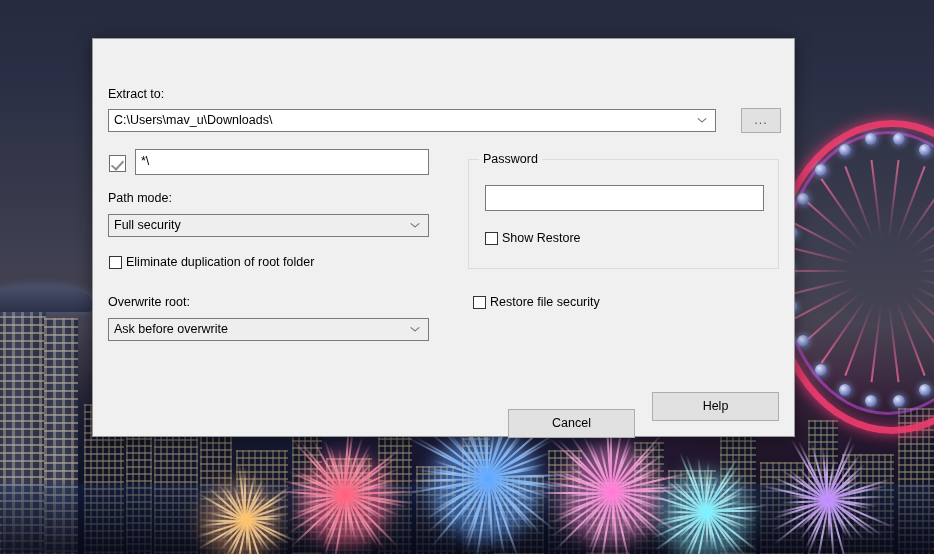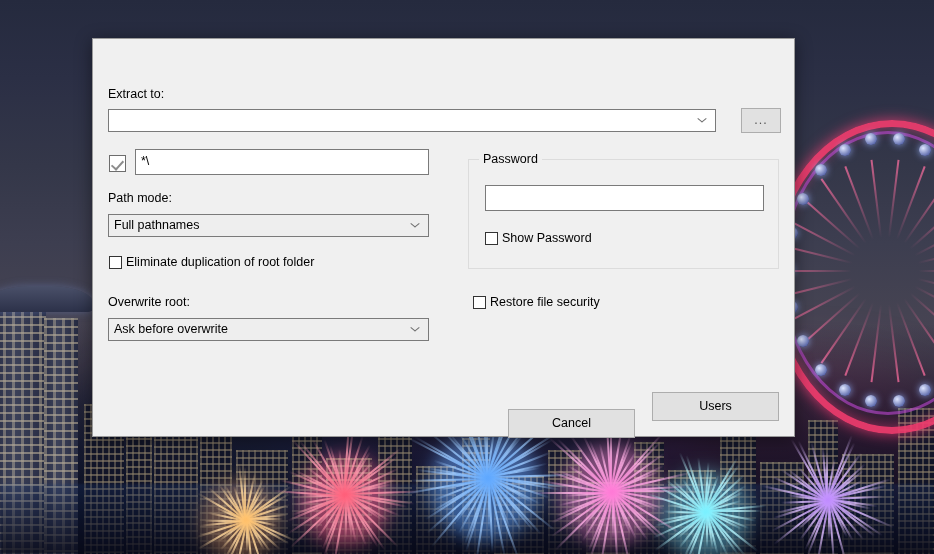--- a/index.html
+++ b/index.html
@@ -717,50 +717,51 @@
 </div>
 
 <div id="dialog">
 
 
   <div class="body-area">
 
     <div class="lbl" style="left:15px; top:48px;">Extract to:</div>
 
     <div class="combo" style="left:15px; top:70px; width:608px;">
+      <span class="txt">C:\Users\mav_u\Downloads\</span>
       <span class="chev"></span>
     </div>
 
     <div class="btn dots" style="left:648px; top:69px; width:40px; height:25px;">...</div>
 
     <div class="cb big checked" style="left:16px; top:116px;"></div>
     <div class="tinput" style="left:42px; top:110px; width:294px;">*\</div>
 
     <div class="lbl" style="left:15px; top:152px;">Path mode:</div>
     <div class="combo gray" style="left:15px; top:175px; width:321px;">
-      <span class="txt">Full pathnames</span>
+      <span class="txt">Full security</span>
       <span class="chev"></span>
     </div>
 
     <div class="cb" style="left:16px; top:217px;"></div>
     <div class="lbl" style="left:33px; top:216px;">Eliminate duplication of root folder</div>
 
     <div class="lbl" style="left:15px; top:256px;">Overwrite root:</div>
     <div class="combo gray" style="left:15px; top:279px; width:321px;">
       <span class="txt">Ask before overwrite</span>
       <span class="chev"></span>
     </div>
 
     <div class="group" style="left:375px; top:120px; width:311px; height:110px;">
       <span class="legend">Password</span>
     </div>
     <div class="tinput" style="left:392px; top:146px; width:279px;" placeholder=""></div>
     <div class="cb" style="left:392px; top:193px;"></div>
-    <div class="lbl" style="left:409px; top:192px;">Show Password</div>
+    <div class="lbl" style="left:409px; top:192px;">Show Restore</div>
 
     <div class="cb" style="left:380px; top:257px;"></div>
     <div class="lbl" style="left:397px; top:256px;">Restore file security</div>
 
     <div class="btn bottom" style="left:415px; top:370px; width:127px; height:29px;">Cancel</div>
-    <div class="btn bottom" style="left:559px; top:353px; width:127px; height:29px;">Users</div>
+    <div class="btn bottom" style="left:559px; top:353px; width:127px; height:29px;">Help</div>
 
   </div>
 </div>
 
 </body></html>

